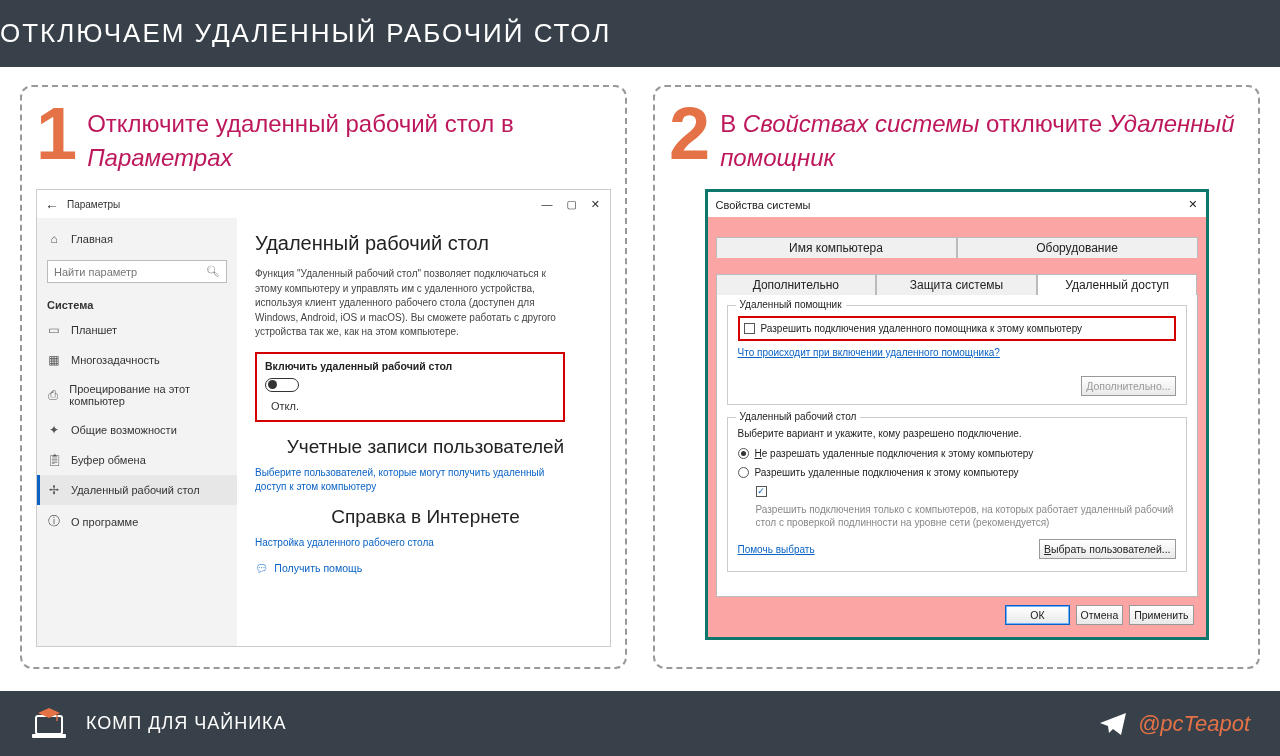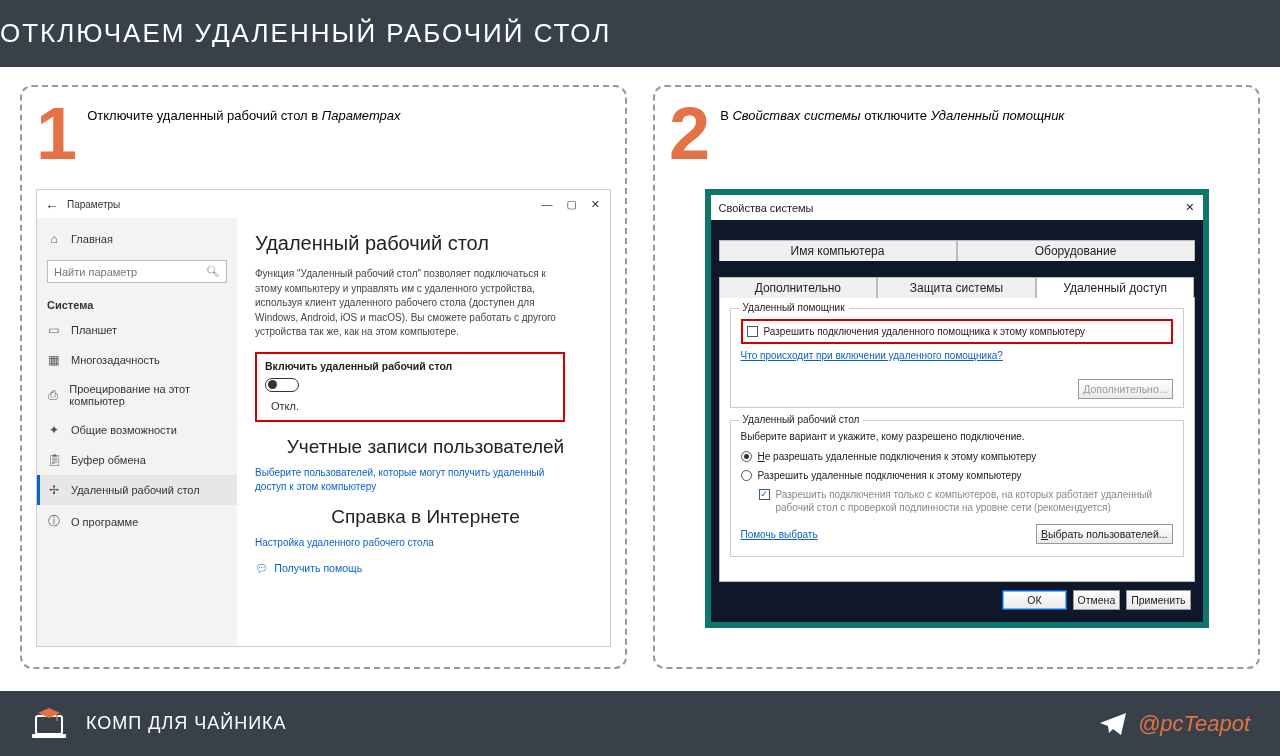--- a/index.html
+++ b/index.html
@@ -7,21 +7,21 @@
 
 .header { background: #38414a; color: #fff; padding: 18px 0; font-size: 26px; letter-spacing: 2px; font-weight: 300; }
 .footer { background: #38414a; color: #fff; display: flex; align-items: center; justify-content: space-between; padding: 10px 30px; position: absolute; bottom: 0; left: 0; right: 0; height: 65px; }
 .footer-left { display: flex; align-items: center; gap: 14px; font-size: 18px; letter-spacing: 1px; font-weight: 300; }
 .footer-right { display: flex; align-items: center; gap: 10px; color: #e57246; font-size: 22px; font-style: italic; }
 
 .main { display: flex; gap: 26px; padding: 18px 20px; height: 620px; }
 .panel { flex: 1; border: 2px dashed #999; border-radius: 12px; padding: 14px 14px; position: relative; }
 .panel-header { display: flex; align-items: flex-start; gap: 10px; margin-bottom: 10px; min-height: 78px; }
 .big-num { color: #e57246; font-size: 74px; font-weight: 700; line-height: 0.9; font-family: Arial, sans-serif; }
-.panel-title { color: #000000; font-size: 13px; line-height: 1.4; padding-top: 6px; }
+.panel-title { color: #be185d; font-size: 24px; line-height: 1.4; padding-top: 6px; }
 .panel-title em { font-style: italic; }
 
 
 .win-settings { border: 1px solid #ccc; background: #fff; font-size: 11px; color: #333; display: flex; flex-direction: column; height: 458px; }
 .ws-titlebar { display: flex; align-items: center; padding: 6px 8px; gap: 8px; border-bottom: 0; }
 .ws-back { font-size: 14px; }
 .ws-title { flex: 1; font-size: 10px; }
 .ws-ctrl { display: flex; gap: 14px; font-size: 11px; padding-right: 2px; }
 .ws-body { display: flex; flex: 1; }
 .ws-sidebar { width: 200px; background: #f3f3f3; border-right: 0; padding: 6px 0; }
@@ -38,21 +38,21 @@
 .ws-toggle-box { border: 2px solid #d40000; padding: 6px 8px 8px; margin-bottom: 14px; max-width: 310px; }
 .ws-toggle-label { font-size: 10.5px; font-weight: 600; color: #222; margin-bottom: 6px; }
 .toggle { display: inline-flex; align-items: flex-end; gap: 8px; flex-direction: column; }
 .toggle-track { width: 34px; height: 14px; border: 1px solid #333; border-radius: 8px; position: relative; background: #fff; }
 .toggle-thumb { width: 9px; height: 9px; background: #333; border-radius: 50%; position: absolute; top: 1.5px; left: 2px; }
 .ws-h2 { font-size: 19px; font-weight: 300; margin: 6px 0 8px; color: #222; text-align: center; }
 .ws-link { color: #0a62c4; font-size: 10px; line-height: 1.4; display: block; margin-bottom: 12px; max-width: 310px; }
 .ws-help { display: flex; align-items: center; gap: 6px; color: #0a62c4; font-size: 10.5px; margin-top: 12px; }
 
 
-.win-sys { border: 6px solid #0f766e; background: #0f172a; font-size: 10.5px; color: #222; width: 504px; margin: 0 auto; }
+.win-sys { border: 3px solid #0f766e; background: #fca5a5; font-size: 10.5px; color: #222; width: 504px; margin: 0 auto; }
 .sys-titlebar { display: flex; justify-content: space-between; align-items: center; padding: 6px 8px; background: #fff; font-size: 11px; }
 .sys-body { padding: 4px 8px 8px; }
 .tabs { display: flex; flex-wrap: wrap; font-size: 12px; margin-top: 16px; }
 .tab { border: 1px solid #bbb; padding: 3px 0; text-align: center; background: #f0f0f0; cursor: default; border-bottom: none; }
 .tab.w50 { width: 50%; }
 .tab.w33 { width: 33.333%; }
 .tab.active { background: #fff; position: relative; z-index: 2; }
 .tab-content { border: 1px solid #bbb; background: #fff; padding: 10px 10px 12px; margin-top: -1px; }
 .fieldset { border: 1px solid #ccc; padding: 10px 10px 12px; margin-bottom: 12px; position: relative; font-size: 10px; }
 .fieldset .legend { position: absolute; top: -7px; left: 8px; background: #fff; padding: 0 4px; color: #222; font-size: 10px; }
@@ -61,21 +61,21 @@
 .chk { width: 11px; height: 11px; border: 1px solid #555; background: #fff; flex-shrink: 0; margin-top: 1px; }
 .chk.checked::after { content: "✓"; font-size: 9px; display: block; line-height: 9px; text-align: center; color: #0a62c4; }
 .syslink { color: #0a62c4; text-decoration: underline; font-size: 10px; }
 .btn { border: 1px solid #999; background: linear-gradient(#fff,#e9e9e9); padding: 3px 4px; font-size: 10.5px; cursor: default; }
 .btn.disabled { color: #999; }
 .btn.default { border: 1px solid #0a62c4; box-shadow: inset 0 0 0 1px #6db2ff; }
 .right { text-align: right; }
 .radio-row { display: flex; align-items: flex-start; gap: 6px; font-size: 10px; margin: 6px 0; line-height: 1.3; }
 .radio { width: 11px; height: 11px; border: 1px solid #555; border-radius: 50%; flex-shrink: 0; position: relative; margin-top: 1px; }
 .radio.on::after { content: ""; position: absolute; width: 5px; height: 5px; background: #333; border-radius: 50%; top: 2px; left: 2px; }
-.indent { margin-left: 18px; }
+.indent { margin-left: 18px; flex-direction: column; }
 .muted { color: #888; }
 .dlg-buttons { display: flex; justify-content: flex-end; gap: 6px; padding: 8px 4px 4px; }
 .rd-bottom { display: flex; justify-content: space-between; align-items: center; margin-top: 10px; }
 .u { text-decoration: underline; }
 
 .logo-icon svg, .tg-icon svg { display: block; }
 </style>
 </head>
 <body>
 

